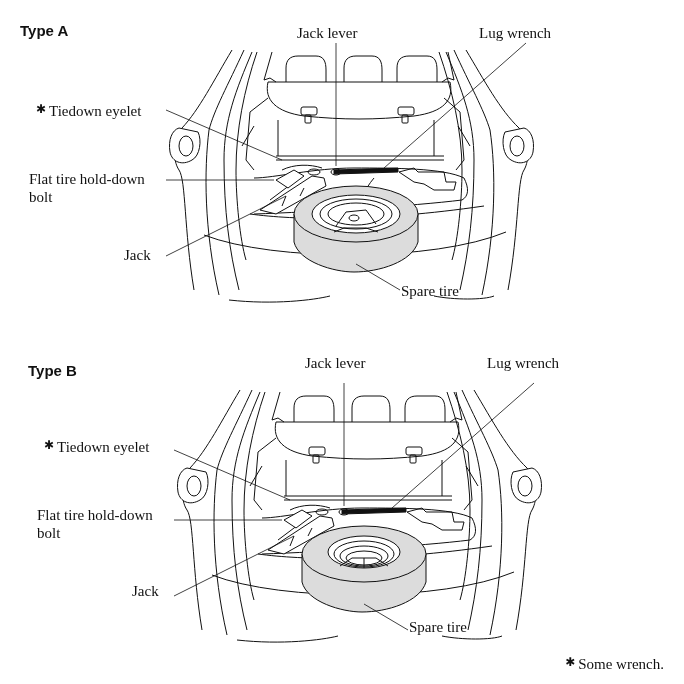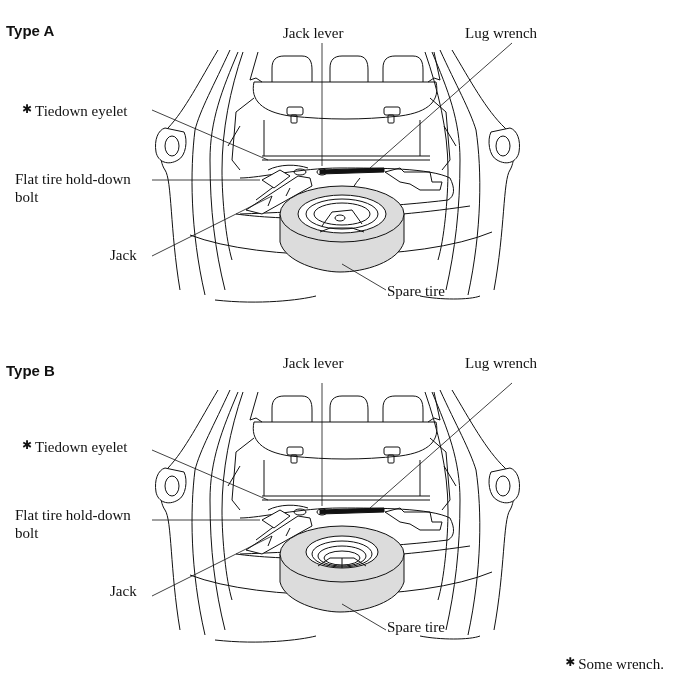--- a/index.html
+++ b/index.html
@@ -1,20 +1,20 @@
 <!DOCTYPE html>
 <html><head>
 <meta charset="utf-8">
 <style>
   html, body { margin: 0; padding: 0; background: #ffffff; }
   body { width: 684px; height: 684px; position: relative; overflow: hidden;
          font-family: "Liberation Serif", serif; color: #111; }
-  .panel { position: absolute; left: 0; width: 544px; height: 330px; }
+  .panel { position: absolute; left: 14px; width: 544px; height: 330px; }
   #panel-a { top: 0; }
-  #panel-b { top: 340px; }
+  #panel-b { top: 340px; margin-left: 8px; }
   .type-title { position: absolute; left: 6px; top: 22px; font-family: "Liberation Sans", sans-serif;
                 font-weight: bold; font-size: 15px; }
   .lbl { position: absolute; font-size: 15px; white-space: nowrap; line-height: 18px; }
   .star { font-family: "DejaVu Sans", sans-serif; font-size: 12px; vertical-align: 3px; margin-right: 3px; }
   svg.art { position: absolute; left: 0; top: 0; width: 684px; height: 330px; }
   .footnote { position: absolute; right: 20px; top: 655px; font-size: 15px; }
 </style>
 </head>
 <body>
 

